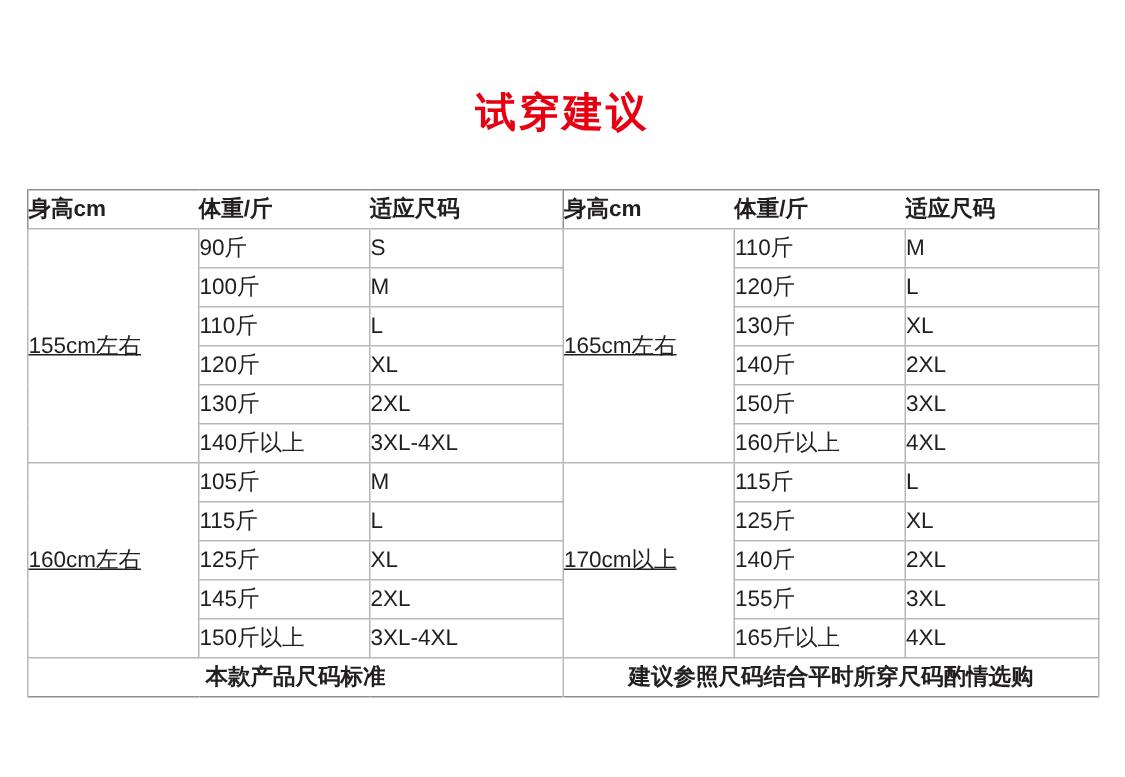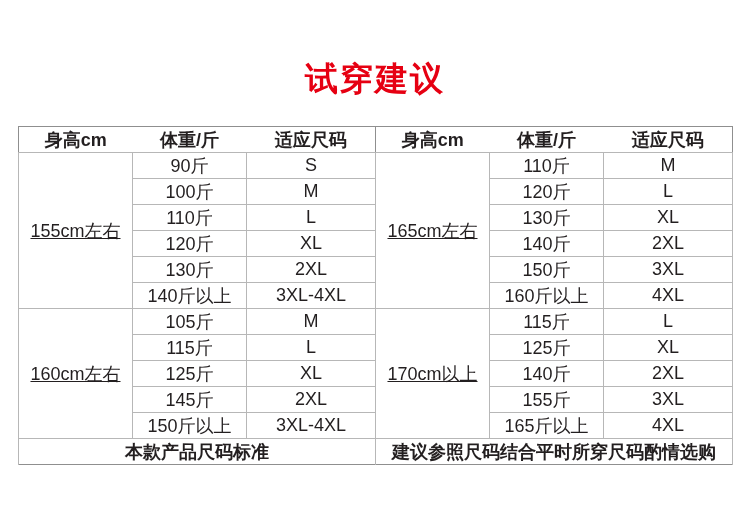--- a/index.html
+++ b/index.html
@@ -16,42 +16,41 @@
   }
   .page {
     position: relative;
     width: 750px;
     height: 518px;
     box-sizing: border-box;
   }
   .title {
     text-align: center;
     color: #e60012;
-    font-size: 33px;
+    font-size: 27px;
     font-weight: bold;
     letter-spacing: 2px;
     padding-top: 62px;
     line-height: 1;
   }
   .table-wrap {
     position: absolute;
     left: 18px;
     top: 126px;
     width: 714px;
   }
   table.size-table {
     width: 714px;
     border-collapse: collapse;
     table-layout: fixed;
   }
   table.size-table td {
     border: 1px solid #b7b7b7;
-    text-align: center;
     vertical-align: middle;
-    font-size: 18px;
+    font-size: 15px;
     color: #231f20;
     padding: 0;
     height: 25px;
   }
   
   table.size-table {
     border: 1px solid #8f8f8f;
   }
   .hdr td {
     font-size: 14.5px;

